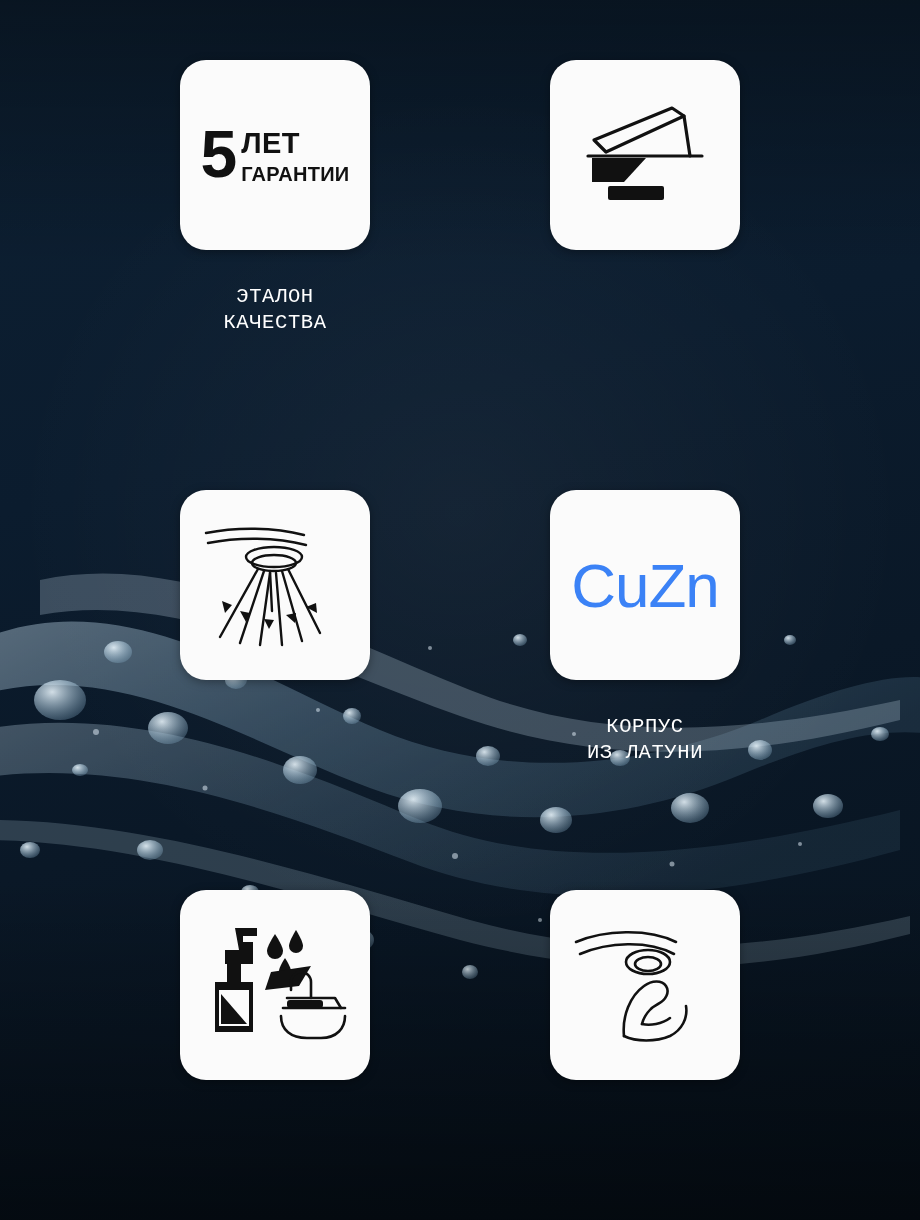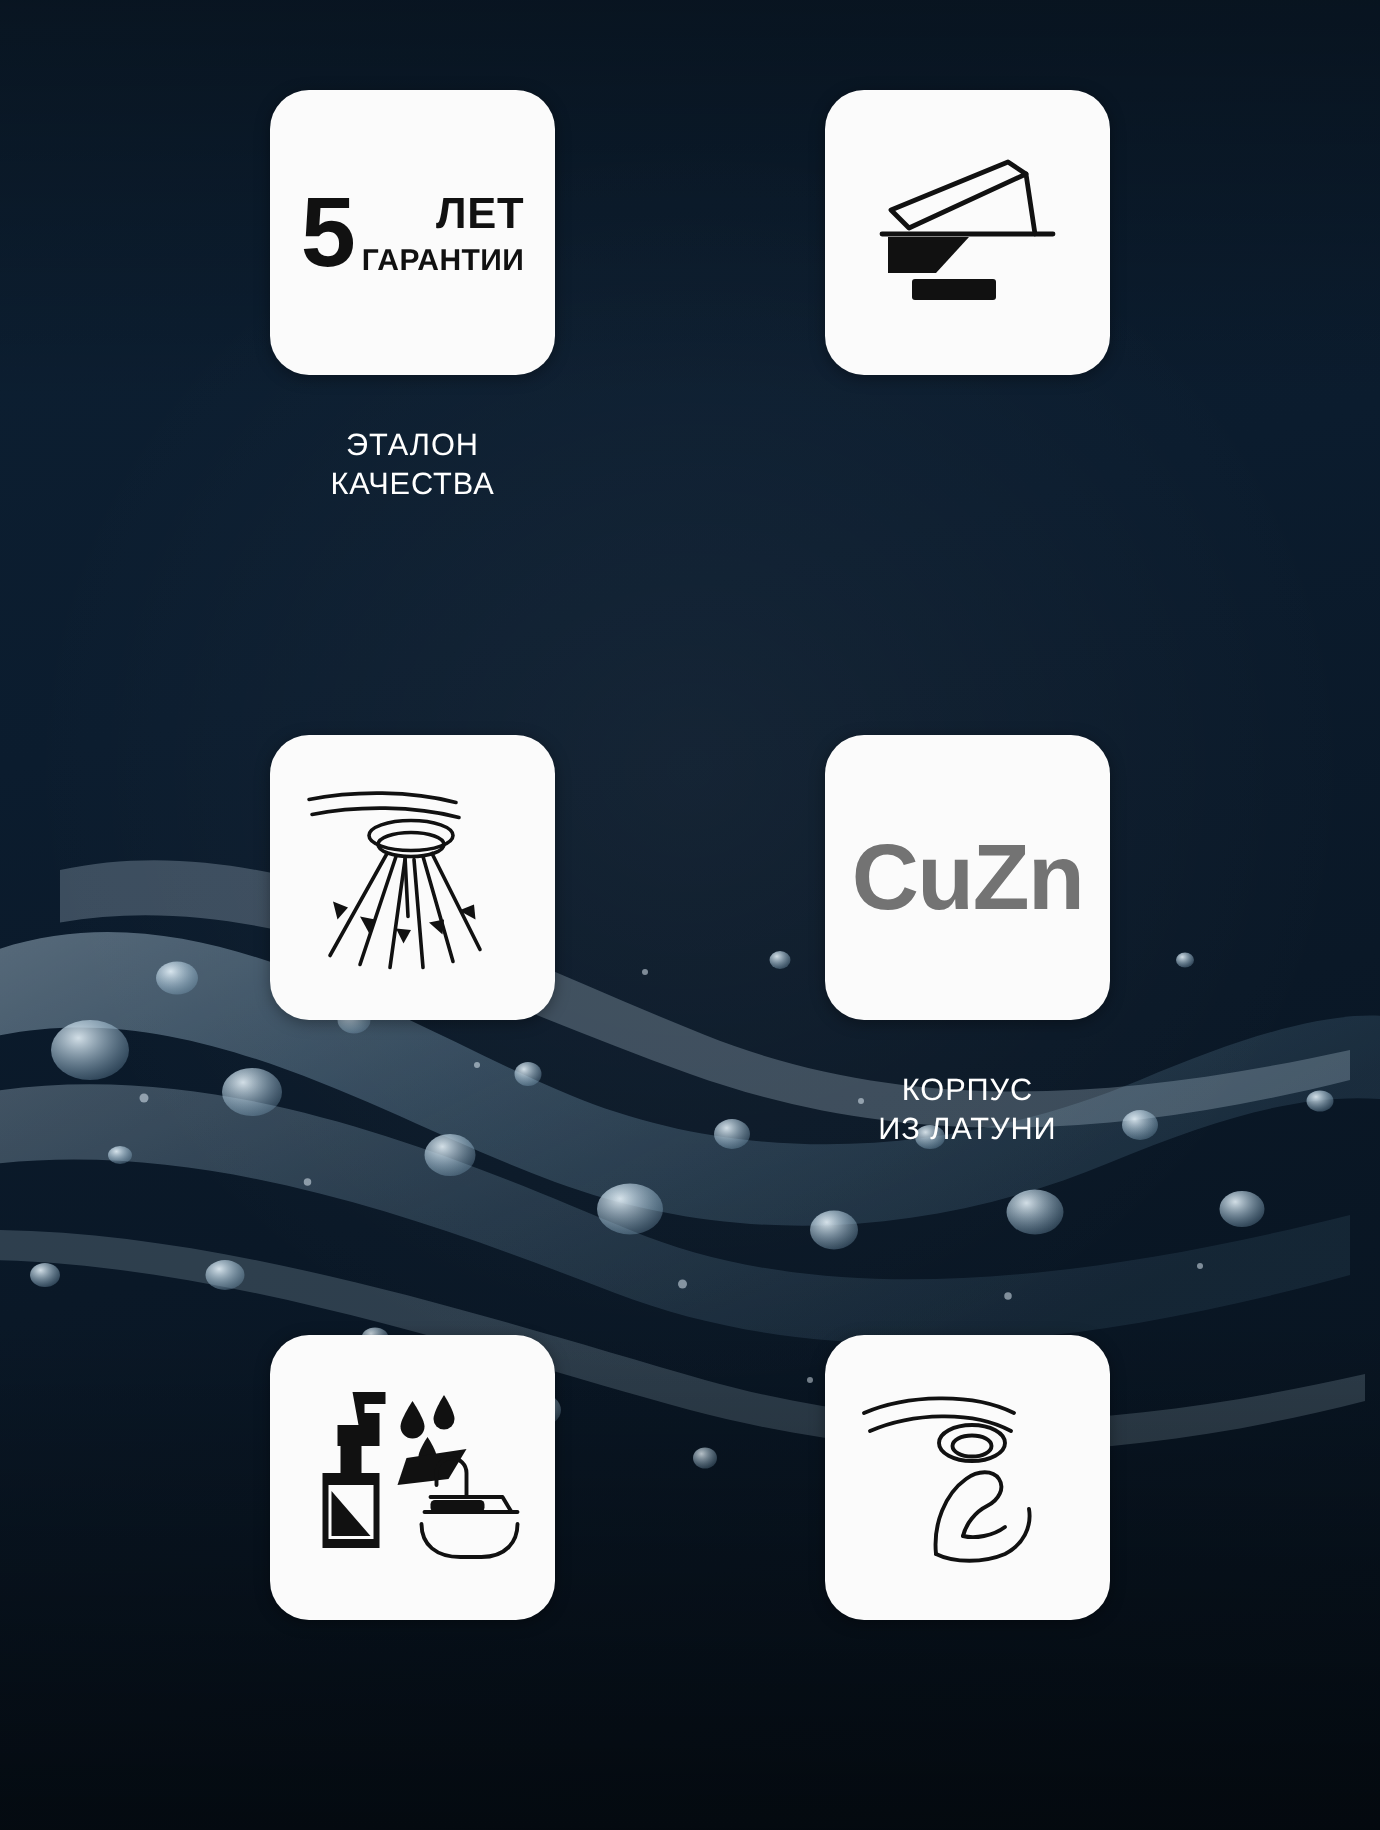--- a/index.html
+++ b/index.html
@@ -72,58 +72,59 @@
 
   .caption {
     margin-top: 34px;
     color: #ffffff;
     font-size: 20.5px;
     line-height: 1.28;
     letter-spacing: 0.6px;
     text-align: center;
     text-transform: uppercase;
     white-space: pre-line;
+    font-family: Liberation Mono, monospace;
   }
 
   
   .warranty {
     display: flex;
     align-items: flex-start;
     color: #111;
   }
   .warranty .num {
     font-size: 66px;
     font-weight: 700;
     line-height: 0.9;
     letter-spacing: -2px;
   }
   .warranty .txt {
     margin-left: 6px;
     margin-top: 4px;
-    text-align: right;
+    text-align: left;
   }
   .warranty .big {
     font-size: 29px;
     font-weight: 700;
     letter-spacing: 0.5px;
     line-height: 1;
   }
   .warranty .small {
     font-size: 20px;
     font-weight: 700;
     letter-spacing: 0.3px;
     margin-top: 5px;
   }
 
   
   .cuzn {
     font-size: 62px;
-    color: #737373;
+    color: #3b82f6;
     letter-spacing: -1px;
-    font-weight: 700;
+    font-weight: 400;
   }
 </style>
 </head>
 <body>
 
 <div class="poster">
 
   <div class="splash">
     <svg width="920" height="620" viewBox="0 0 920 620" xmlns="http://www.w3.org/2000/svg">
       <defs>

